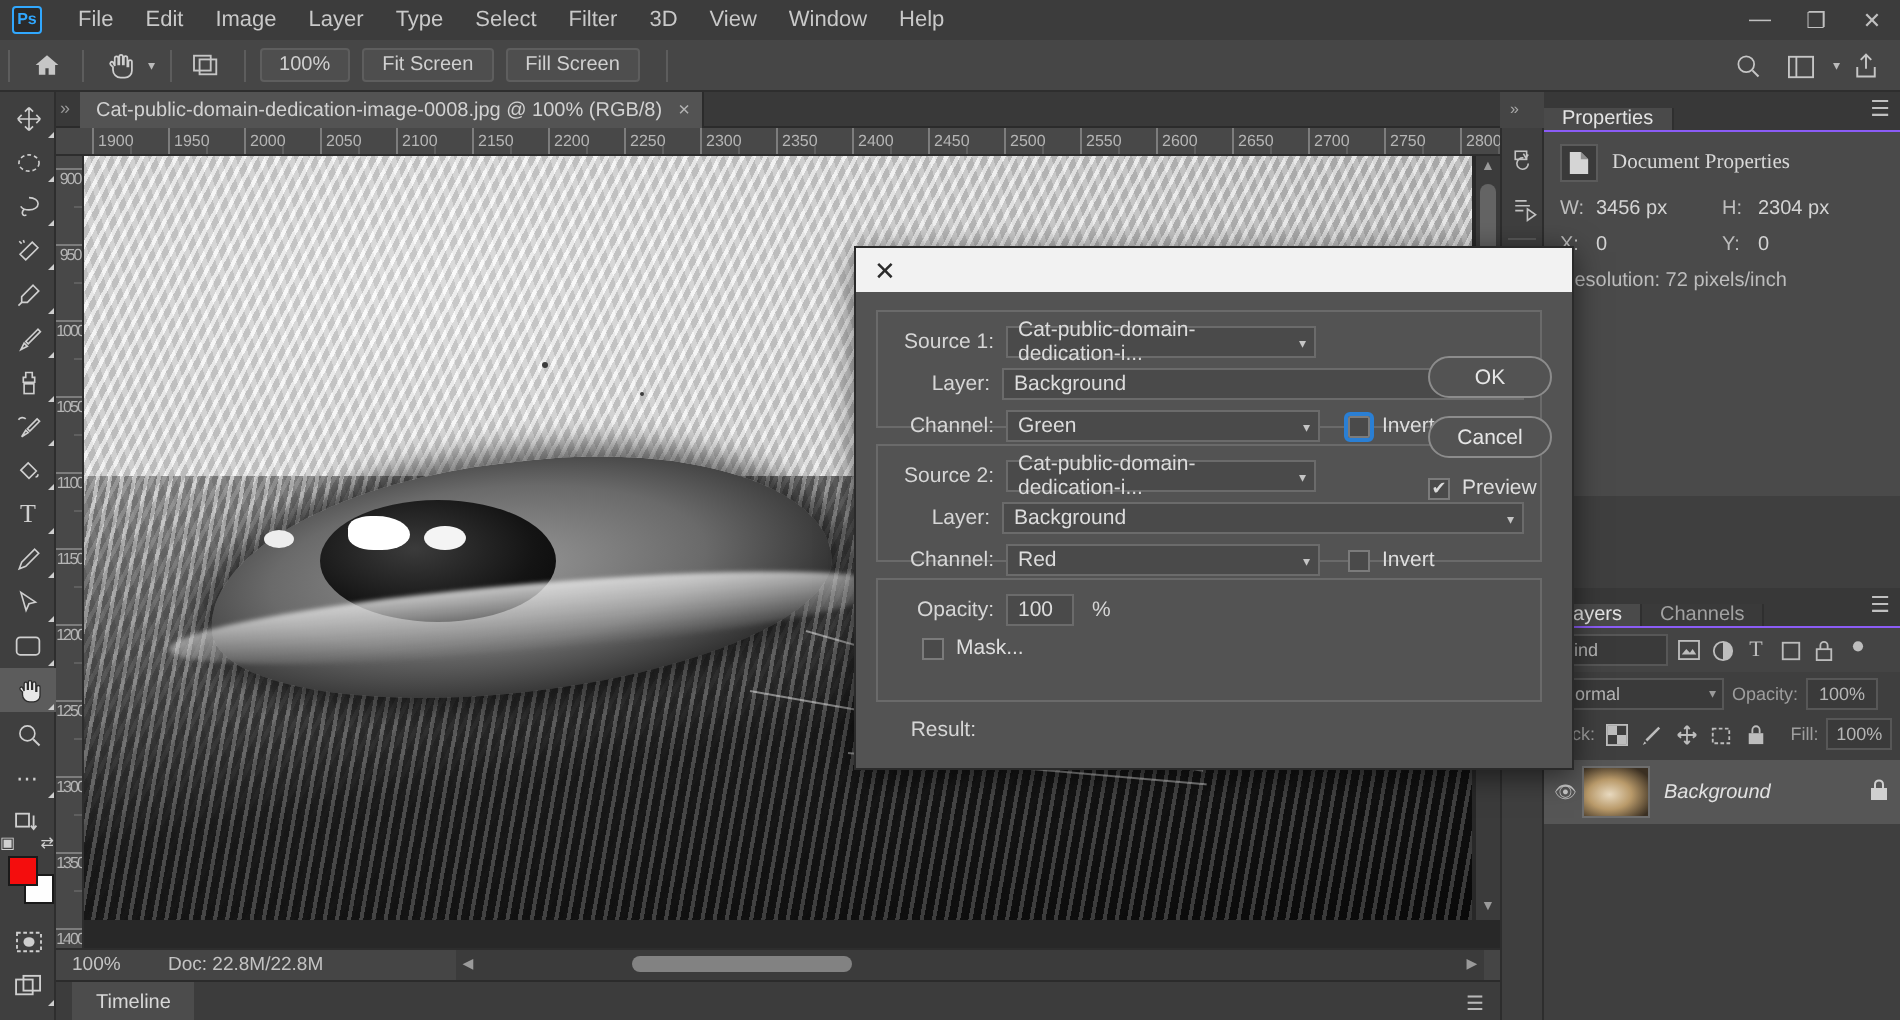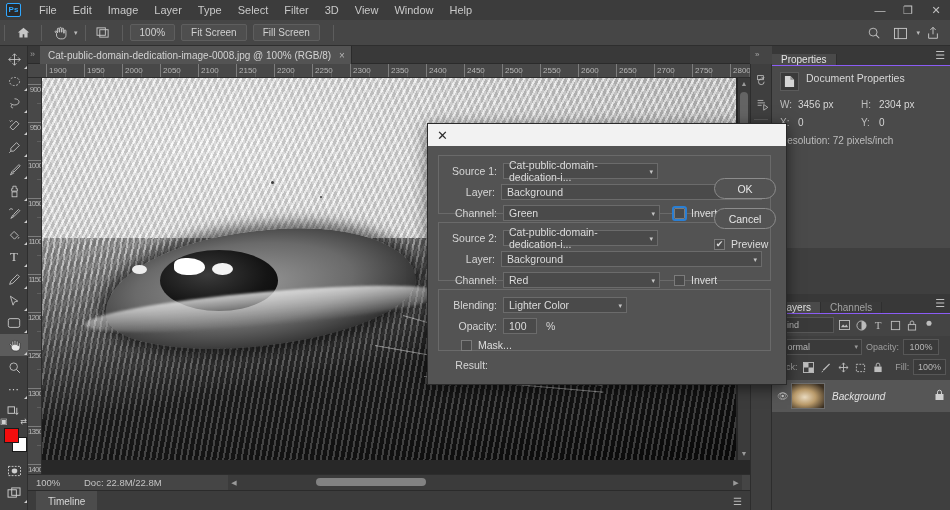--- a/index.html
+++ b/index.html
@@ -183,21 +183,21 @@
   .panels { position:absolute; left:772px; top:46px; width:178px; height:464px; background:#3f3f3f; }
   .panel-tabs {
     height:20px; background:#383838; display:flex; align-items:flex-end; position:relative;
     border-bottom:1px solid #8b5cf6;
   }
   .ptab { padding:0 9px; display:flex; align-items:center; font-size:10px; color:#a2a2a2; background:#3a3a3a; border-right:1px solid #2f2f2f; }
   .ptab.active { background:#4a4a4a; color:#e4e4e4; }
   .pmenu { position:absolute; right:5px; top:4px; color:#c0c0c0; font-size:11px; line-height:11px; }
 
   .prop-body { background:#4a4a4a; padding:6px 8px; height:182px; }
-  .prop-head { display:flex; margin-bottom:8px; }
+  .prop-head { display:flex; align-items:center; margin-bottom:8px;font-family:Liberation Serif, serif; }
   .prop-doc-ico {
     width:19px; height:19px; background:#3a3a3a; border:1px solid #5b5b5b; margin-right:7px;
     display:flex; align-items:center; justify-content:center; color:#d5d5d5; font-size:11px;
   }
   .prop-head span { font-size:10.5px; color:#d8d8d8; }
   .prop-row { display:flex; margin-bottom:7px; font-size:10px; color:#bdbdbd; }
   .prop-cell { width:50%; display:flex; }
   .prop-cell .k { width:18px; color:#bdbdbd; }
   .prop-cell .v { color:#d4d4d4; }
   .prop-res { font-size:10px; color:#bdbdbd; margin-top:3px; }
@@ -822,27 +822,20 @@
             <span>Red</span>
             <span class="cv">▾</span>
           </div>
           <span class="cbox"></span>
           <span class="cb-label">Invert</span>
         </div>
       </div>
 
       <div class="group" style="height:62px">
         <div class="frow">
-          <span class="flab">Blending:</span>
-          <div class="sel blend">
-            <span>Lighter Color</span>
-            <span class="cv">▾</span>
-          </div>
-        </div>
-        <div class="frow">
           <span class="flab">Opacity:</span>
           <div class="num">
             <span>100</span>
           </div>
           <span class="pct">%</span>
         </div>
         <div class="frow" style="margin-top:0">
           <span class="cbox" style="margin-left:14px"></span>
           <span class="cb-label">Mask...</span>
         </div>

